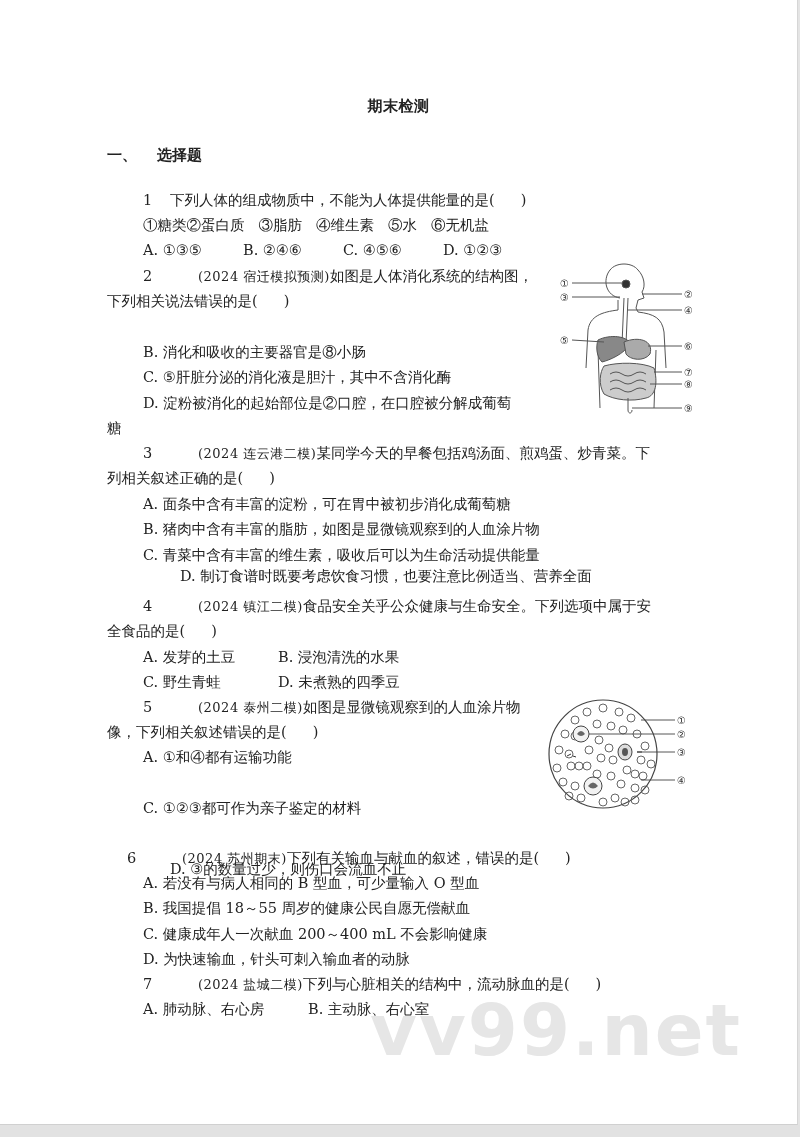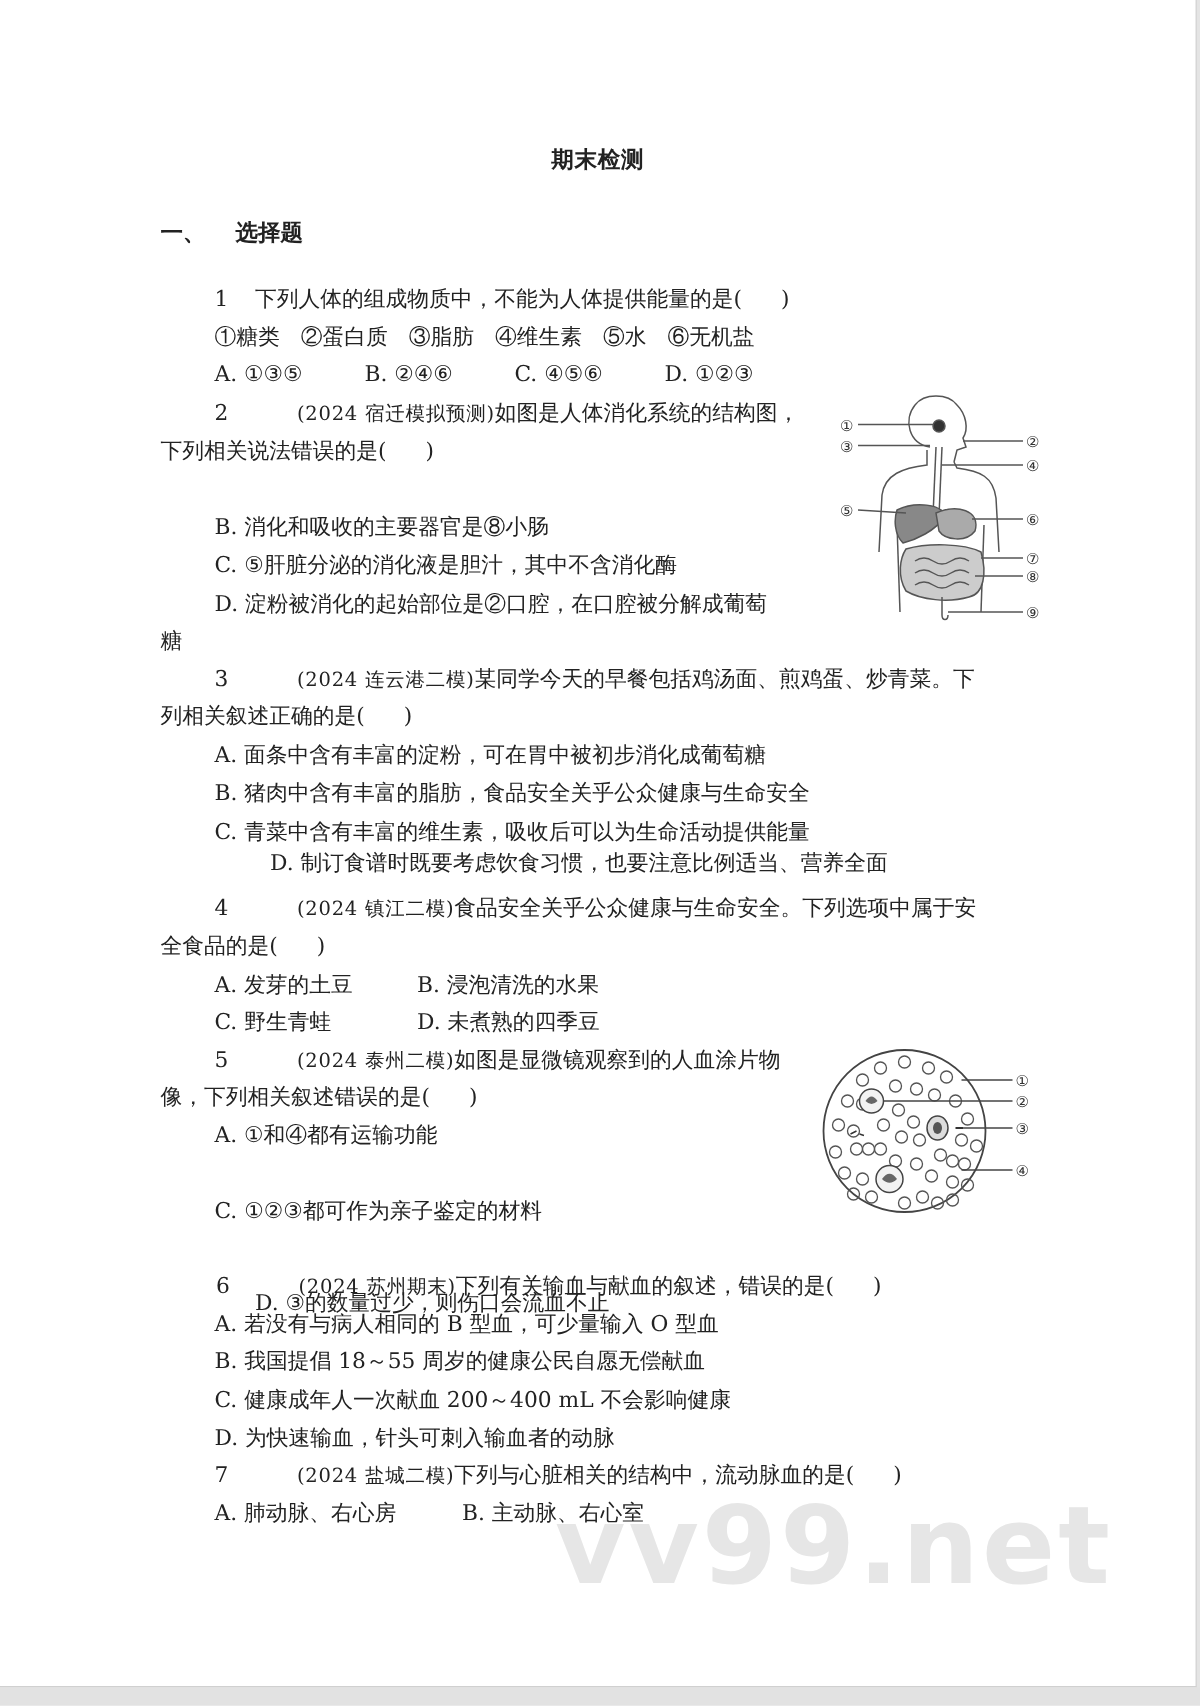--- a/index.html
+++ b/index.html
@@ -54,21 +54,21 @@
   <div class="title">期末检测</div>
 
   <div class="section">
     <span class="num">一、</span><span>选择题</span>
   </div>
 
   <div class="line" style="top:190px;left:143px;">
     <span class="qno">1</span><span>下列人体的组成物质中，不能为人体提供能量的是(</span><span class="paren"></span><span>)</span>
   </div>
   <div class="line" style="top:215px;left:143px;">
-    <span style="margin-right:14px">①糖类</span><span style="margin-right:14px">②蛋白质</span><span style="margin-right:14px">③脂肪</span><span style="margin-right:14px">④维生素</span><span style="margin-right:14px">⑤水</span><span>⑥无机盐</span>
+    <span style="">①糖类</span><span style="margin-right:14px">②蛋白质</span><span style="margin-right:14px">③脂肪</span><span style="margin-right:14px">④维生素</span><span style="margin-right:14px">⑤水</span><span>⑥无机盐</span>
   </div>
   <div class="line" style="top:240px;left:143px;">
     <span style="display:inline-block;width:100px">A. ①③⑤</span><span style="display:inline-block;width:100px">B. ②④⑥</span><span style="display:inline-block;width:100px">C. ④⑤⑥</span><span>D. ①②③</span>
   </div>
 
   <div class="line" style="top:266px;left:143px;">
     <span class="qno">2</span><span class="src">(2024 宿迁模拟预测)</span><span>如图是人体消化系统的结构图，</span>
   </div>
   <div class="line" style="top:291px;left:107px;">
     <span>下列相关说法错误的是(</span><span class="paren"></span><span>)</span>
@@ -116,21 +116,21 @@
     </svg>
   </div>
 
   <div class="line" style="top:443px;left:143px;">
     <span class="qno">3</span><span class="src">(2024 连云港二模)</span><span>某同学今天的早餐包括鸡汤面、煎鸡蛋、炒青菜。下</span>
   </div>
   <div class="line" style="top:468px;left:107px;">
     <span>列相关叙述正确的是(</span><span class="paren"></span><span>)</span>
   </div>
   <div class="line" style="top:494px;left:143px;">A. 面条中含有丰富的淀粉，可在胃中被初步消化成葡萄糖</div>
-  <div class="line" style="top:519px;left:143px;">B. 猪肉中含有丰富的脂肪，食品安全关乎公众健康与生命安全</div>
+  <div class="line" style="top:519px;left:143px;">B. 猪肉中含有丰富的脂肪，如图是显微镜观察到的人血涂片物</div>
   <div class="line" style="top:545px;left:143px;">C. 青菜中含有丰富的维生素，吸收后可以为生命活动提供能量</div>
   <div class="line" style="top:566px;left:143px;margin-left:37px;">D. 制订食谱时既要考虑饮食习惯，也要注意比例适当、营养全面</div>
 
   <div class="line" style="top:596px;left:143px;">
     <span class="qno">4</span><span class="src">(2024 镇江二模)</span><span>食品安全关乎公众健康与生命安全。下列选项中属于安</span>
   </div>
   <div class="line" style="top:621px;left:107px;">
     <span>全食品的是(</span><span class="paren"></span><span>)</span>
   </div>
   <div class="line" style="top:647px;left:143px;">
@@ -213,21 +213,21 @@
         <path d="M97 62 L130 62"></path>
         <path d="M96 90 L130 90"></path>
       </g>
       <text class="lbl" x="132" y="34">①</text>
       <text class="lbl" x="132" y="48">②</text>
       <text class="lbl" x="132" y="66">③</text>
       <text class="lbl" x="132" y="94">④</text>
     </svg>
   </div>
 
-  <div class="line" style="top:848px;left:144px;">
+  <div class="line" style="top:848px;left:127px;">
     <span class="qno">6</span><span class="src">(2024 苏州期末)</span><span>下列有关输血与献血的叙述，错误的是(</span><span class="paren"></span><span>)</span>
   </div>
   <div class="line" style="top:873px;left:143px;">A. 若没有与病人相同的 B 型血，可少量输入 O 型血</div>
   <div class="line" style="top:898px;left:143px;">B. 我国提倡 18～55 周岁的健康公民自愿无偿献血</div>
   <div class="line" style="top:924px;left:143px;">C. 健康成年人一次献血 200～400 mL 不会影响健康</div>
   <div class="line" style="top:949px;left:143px;">D. 为快速输血，针头可刺入输血者的动脉</div>
 
   <div class="line" style="top:974px;left:143px;">
     <span class="qno">7</span><span class="src">(2024 盐城二模)</span><span>下列与心脏相关的结构中，流动脉血的是(</span><span class="paren"></span><span>)</span>
   </div>

